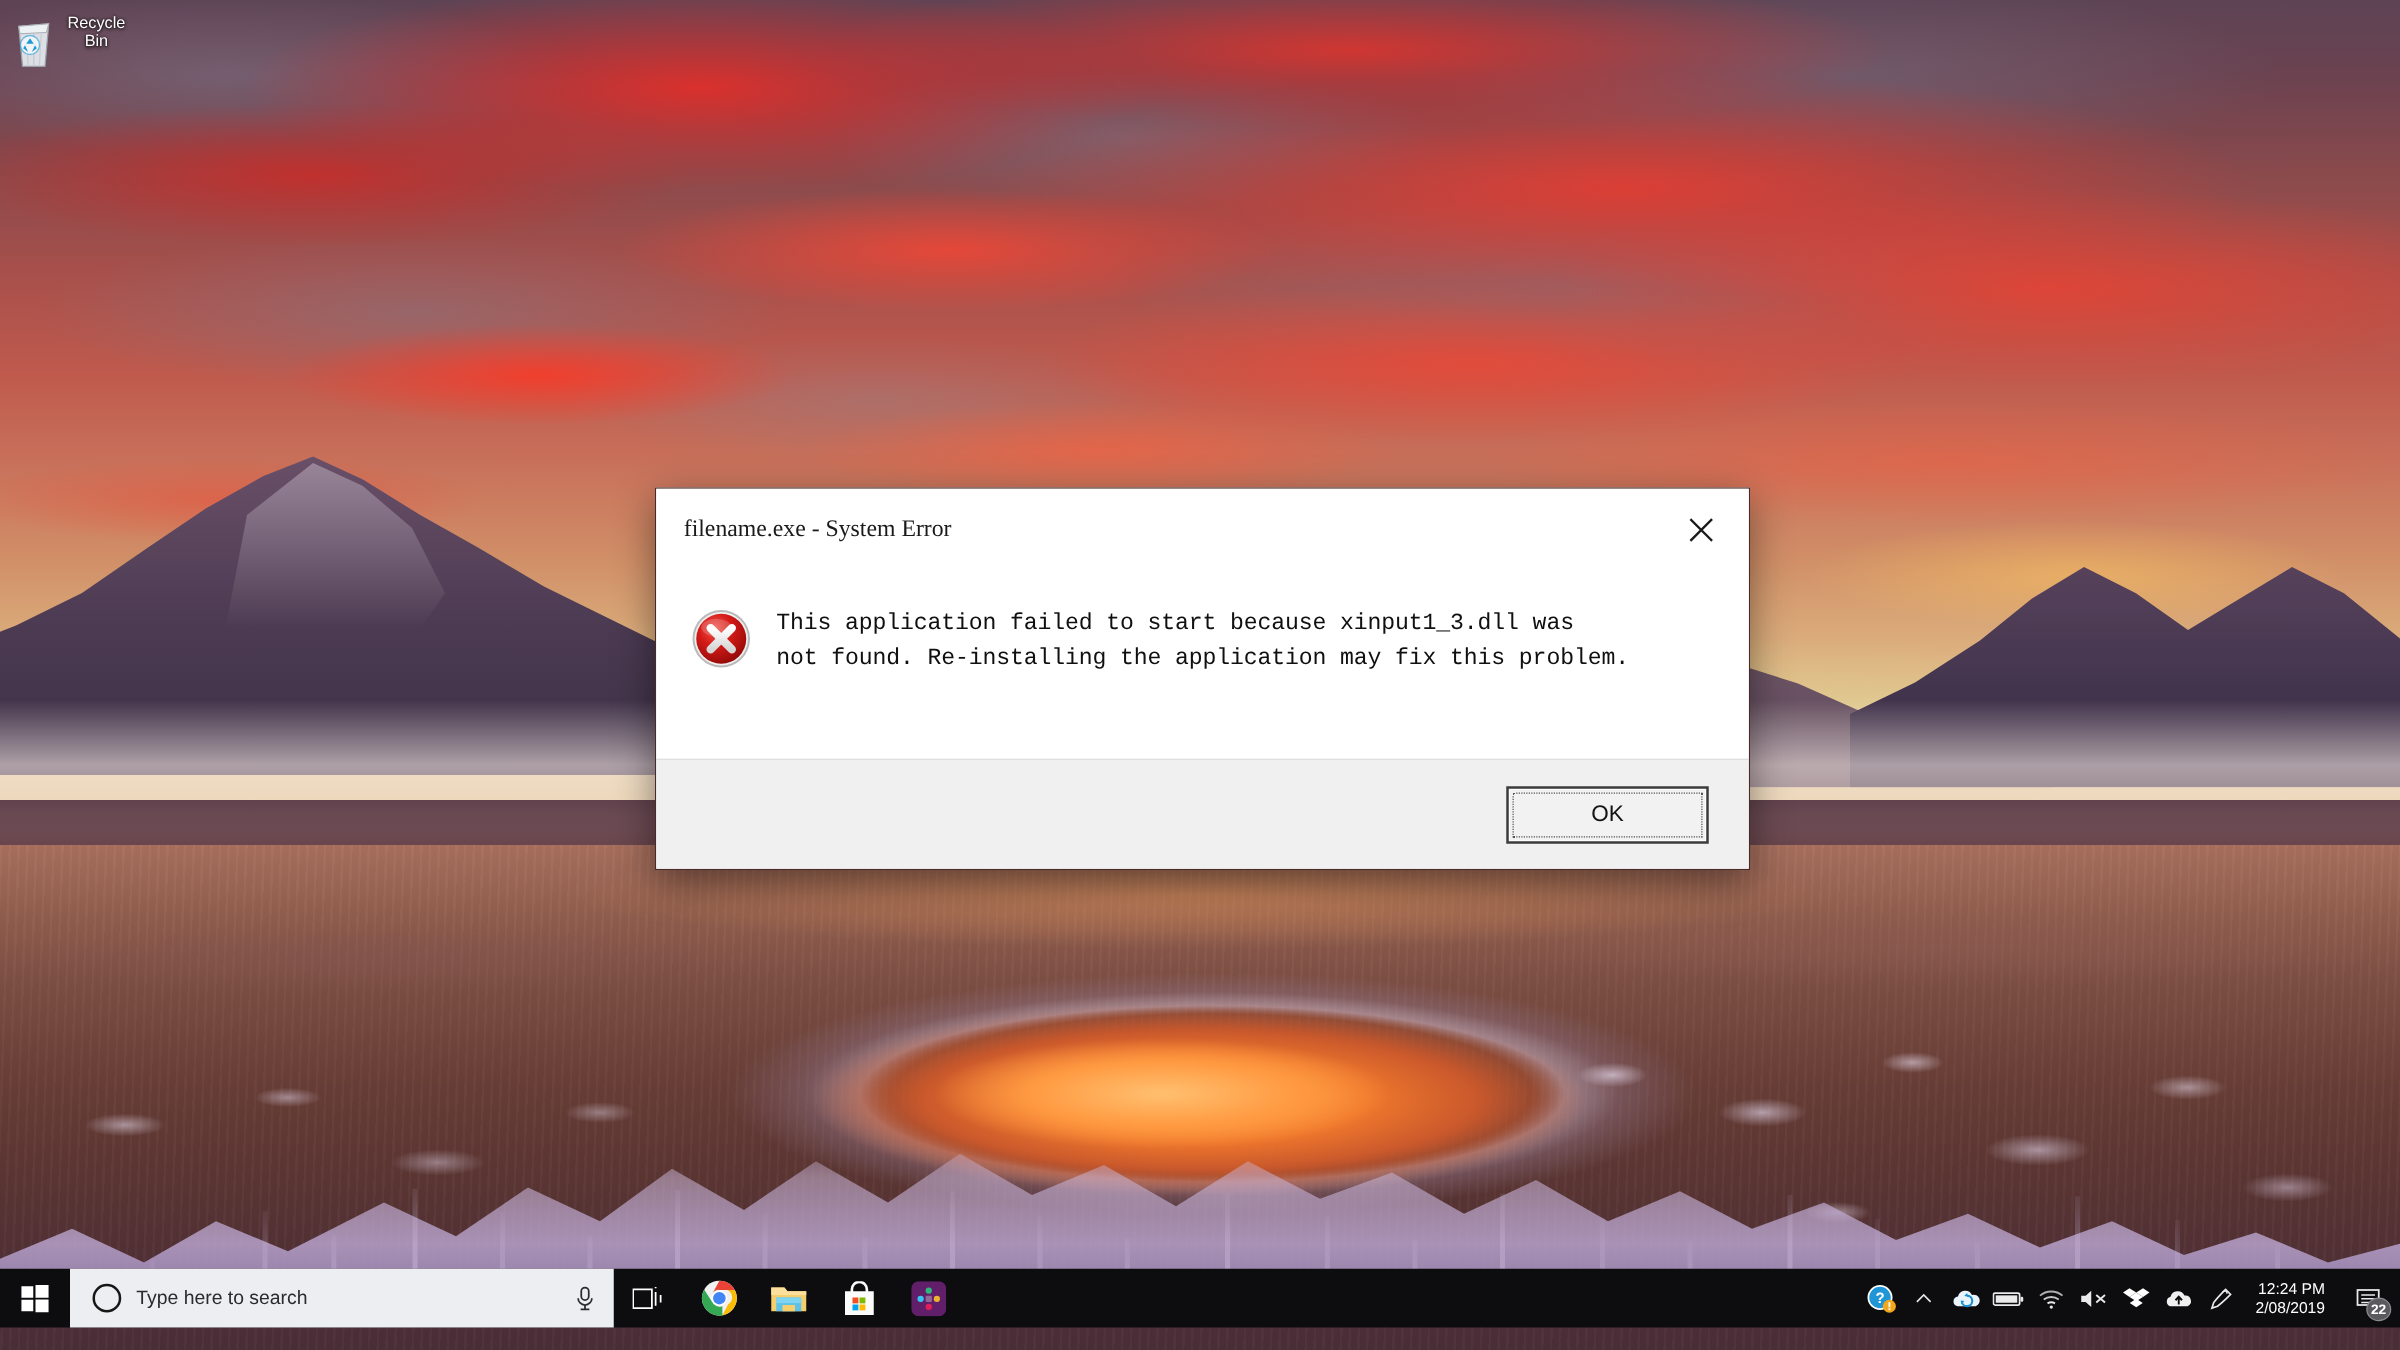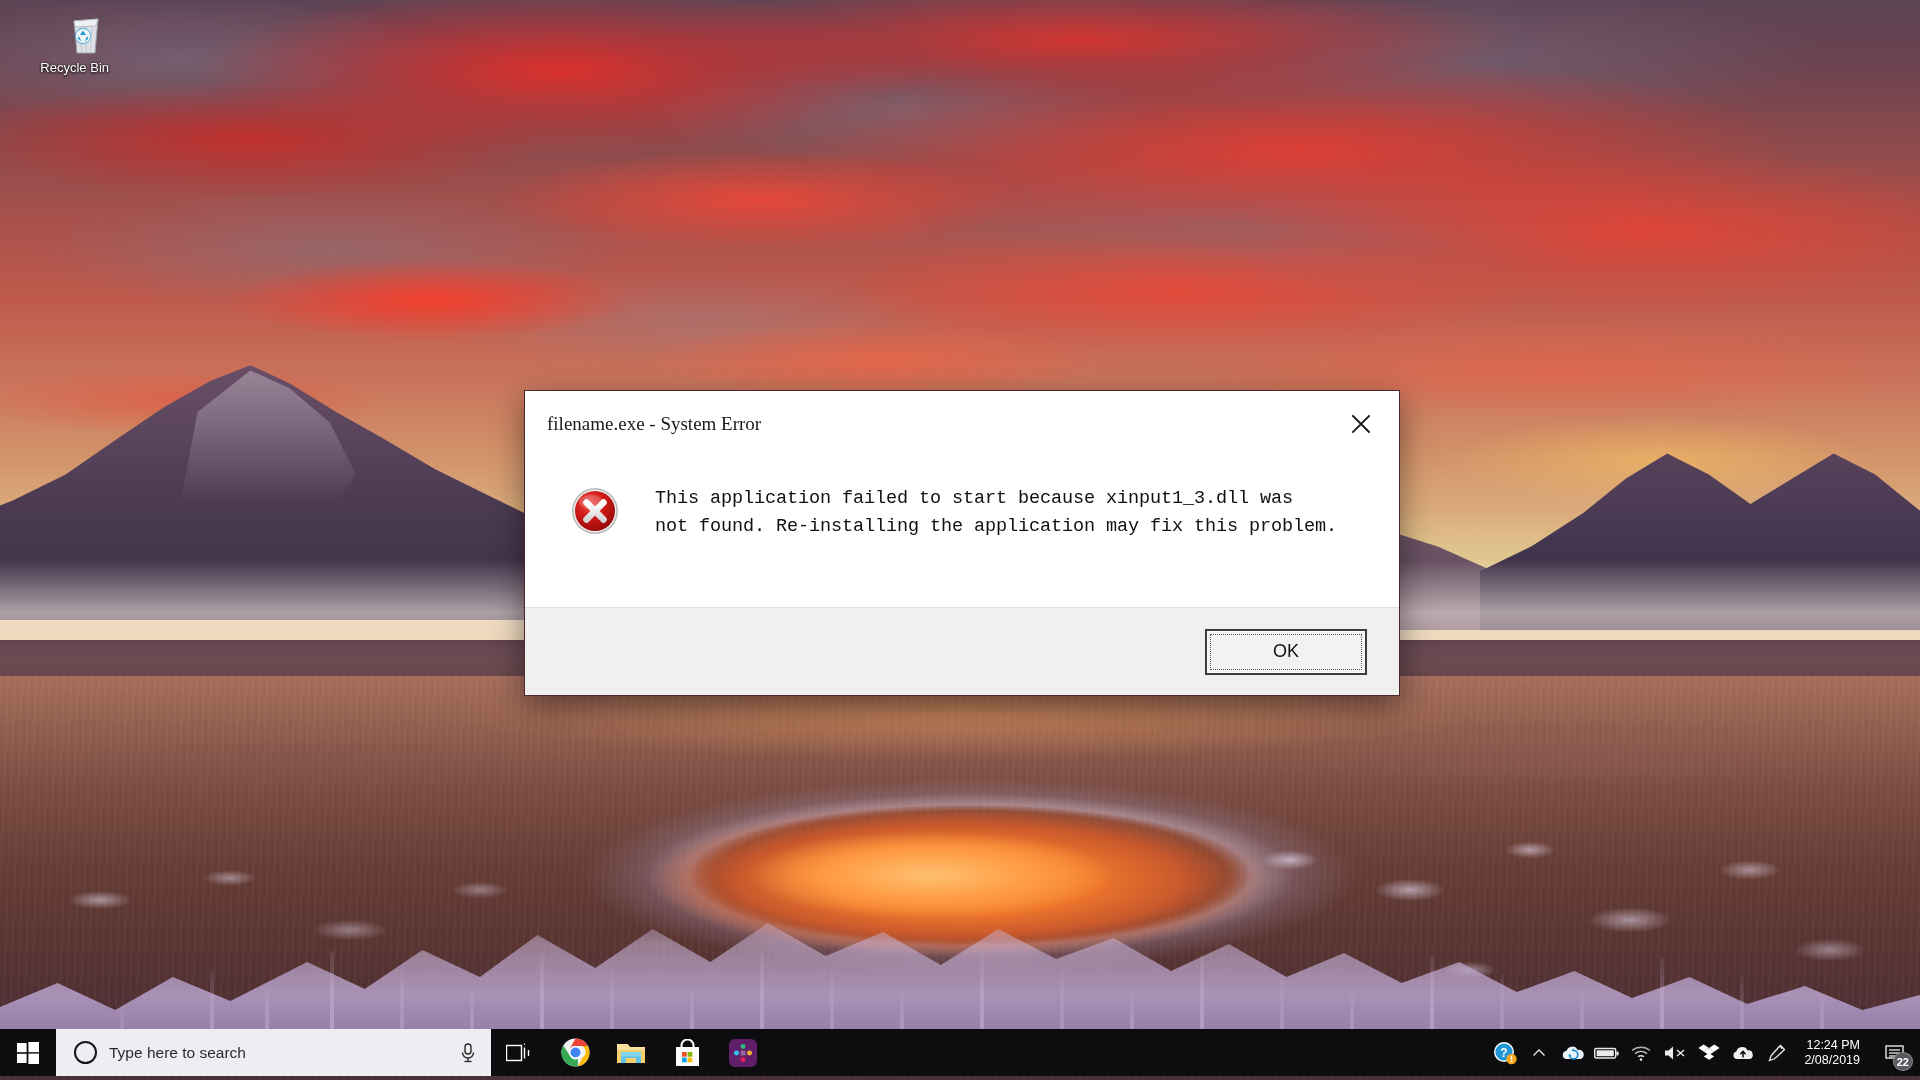--- a/index.html
+++ b/index.html
@@ -173,22 +173,22 @@
       73% 62%, 76% 48%, 79% 68%, 82% 54%, 85% 72%, 88% 58%, 91% 76%, 94% 64%,
       97% 80%, 100% 70%, 100% 100%);
   }
   .fg-spike {
     position:absolute; bottom:40px; width:4px; height:70px;
     background:linear-gradient(to top, rgba(206,188,220,.9), rgba(206,188,220,.15));
   }
 
   
   .desk-icon {
-    position:absolute; left:15px; top:10px; width:94px;
-    display:flex; flex-direction:column; align-items:flex-end; gap:4px;
+    position:absolute; left:4px; top:10px; width:94px;
+    display:flex; flex-direction:row; align-items:flex-start; gap:4px;
     cursor:default; user-select:none;
   }
   .bin-wrap { width:46px; height:46px; position:relative; }
   .desk-icon-label {
     color:#fff; font-size:13px; line-height:15px; text-align:center;
     text-shadow:0 1px 3px rgba(0,0,0,.85), 0 0 2px rgba(0,0,0,.8);
     font-family:"Liberation Sans", sans-serif;
   }
 
   
@@ -208,22 +208,22 @@
   .dlg-title {
     font-family:Liberation Serif, serif;
     font-size:19px; color:#1a1a1a; letter-spacing:0px; white-space:nowrap;
   }
   .dlg-close {
     width:56px; height:46px; display:flex; align-items:center; justify-content:center;
     margin-right:10px; cursor:pointer; background:transparent; border:none;
   }
   .dlg-body {
     flex:1 1 auto; background:#fff;
-    display:flex; align-items:flex-start; gap:36px;
-    padding:28px 30px 0 46px;
+    display:flex; align-items:flex-start; gap:20px;
+    padding:28px 30px 0 28px;
   }
   .err-icon { flex:0 0 48px; width:48px; height:48px; margin-top:2px; }
   .dlg-msg {
     font-family:"Liberation Mono", "DejaVu Sans Mono", monospace;
     font-size:18.5px; line-height:1.52; color:#101010;
     white-space:pre-line; letter-spacing:-0.1px;
   }
   .dlg-footer {
     flex:0 0 88px; height:88px; background:#f0f0f0;
     border-top:1px solid #dfdfdf;
@@ -241,21 +241,21 @@
     box-shadow:inset 0 0 0 1px #fdfdfd;
   }
   .ok-btn::after {
     content:""; position:absolute; inset:3px;
     border:1px dotted #555;
     pointer-events:none;
   }
 
   
   .taskbar {
-    position:absolute; left:0; bottom:4px; width:1920px; height:47px;
+    position:absolute; left:0; bottom:18px; width:1920px; height:47px;
     background:#0d0d10;
     display:flex; align-items:center;
     font-family:"Liberation Sans", sans-serif;
   }
   .start-btn {
     width:56px; height:47px; display:flex; align-items:center; justify-content:center;
     cursor:pointer;
   }
   .search-box {
     width:435px; height:47px; background:#eceef2;

